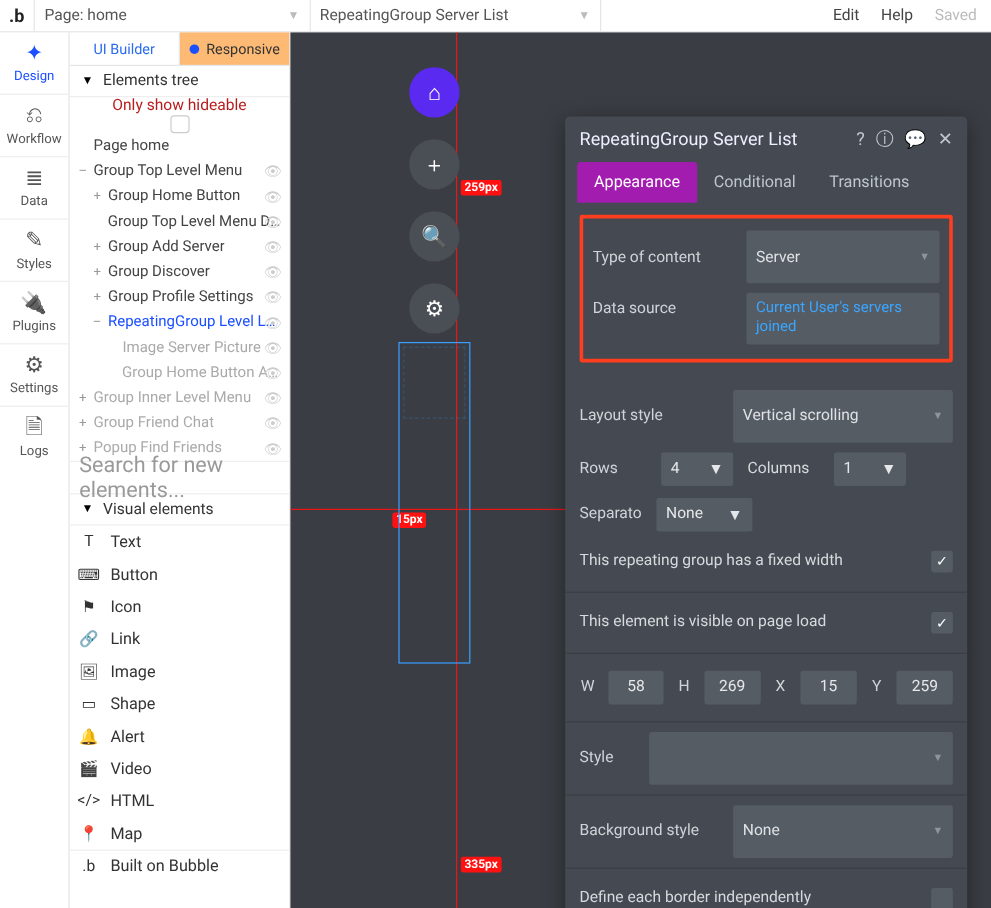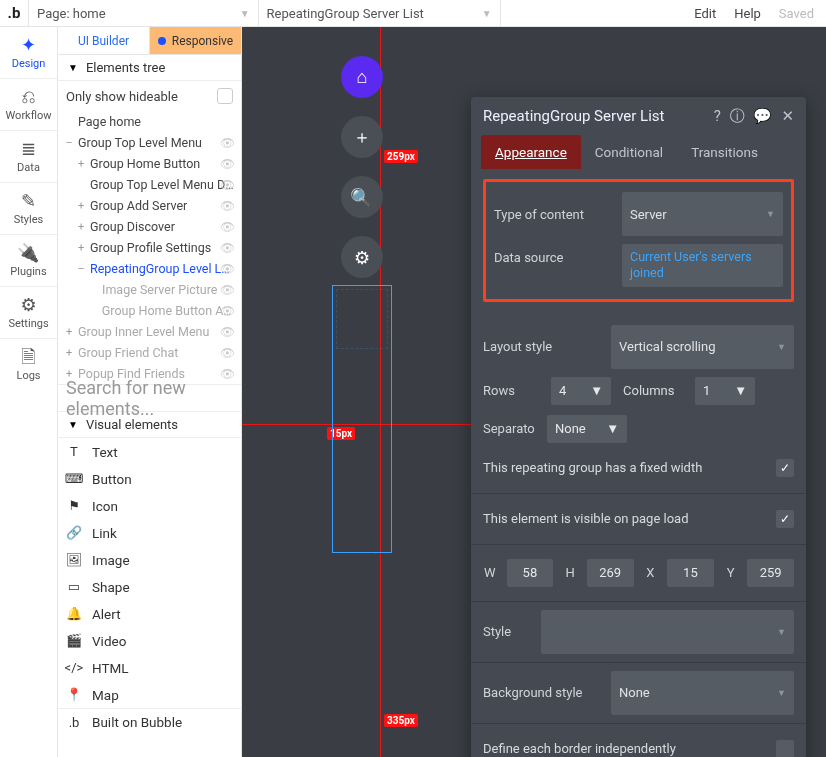--- a/index.html
+++ b/index.html
@@ -25,21 +25,21 @@
 .side-col { width: 184px; display:flex; flex-direction:column; border-right:1px solid #e5e5e5; }
 .side-tabs { height:28px; display:flex; align-items:stretch; }
 .side-tab { flex:1; display:flex; align-items:center; justify-content:center; font-size:12px; color:#2a6bf0; border-bottom:1px solid #e5e5e5; cursor:pointer; gap:6px;}
 .side-tab.active { background:#fdba74; }
 .side-tab-left { border-right:1px solid #e5e5e5; }
 .side-tab-right .dot { width:8px; height:8px; border-radius:50%; background:#1b4fff; display:inline-block; }
 
 .section-header { height:26px; display:flex; align-items:center; padding: 0 10px; gap:8px; font-size:13px; color:#333; border-bottom:1px solid #eee; cursor:pointer;}
 .section-header .chev { font-size:10px; color:#000; }
 
-.hideable { height:30px; display:flex; align-items:center; padding: 0 8px; font-size:13px; color:#404040; justify-content:space-between;}
+.hideable { height:30px; display:flex; align-items:center; padding: 0 8px; font-size:13px; color:#b91c1c; justify-content:space-between;flex-direction:column;}
 .hideable .chk { width:16px; height:16px; border:1px solid #ccc; border-radius:3px; }
 
 .tree { font-size:12.5px; color:#444; overflow:auto; }
 .tree-row { display:flex; align-items:center; height:21px; padding: 0 6px; gap:4px; cursor:pointer; position:relative;}
 .tree-row .eye { position:absolute; right:6px; color:#ccc; font-size:12px;}
 .tree-row .exp { width:10px; color:#999; font-size:11px; display:inline-block; text-align:center;}
 .tree-row .lab { white-space:nowrap; overflow:hidden; text-overflow:ellipsis; }
 .tr-sel { color:#1b4fff; }
 .tr-dim { color:#aaa; }
 
@@ -62,21 +62,21 @@
 .dim-tag { position:absolute; background:#f11; color:#fff; font-size:10px; font-weight:700; padding:1px 3px; border-radius:2px; }
 
 .panel { position:absolute; right:20px; top:70px; width:335px; background:#454a52; border-radius:4px; color:#d7dadd; font-size:13px; box-shadow:0 4px 18px rgba(0,0,0,.4); padding-bottom:10px; }
 .panel-head { display:flex; align-items:center; height:38px; padding: 0 12px; }
 .panel-title { font-size:15px; color:#eef; }
 .panel-icons { margin-left:auto; display:flex; gap:9px; color:#bfc5cc; font-size:15px;}
 .panel-icons span { cursor:pointer; }
 
 .panel-tabs { display:flex; gap:0; padding: 0 10px; }
 .ptab { padding: 9px 14px; color:#bfc5cc; font-size:13.5px; cursor:pointer; border-radius:3px 3px 0 0;}
-.ptab.active { background:#7f1d1d; color:#fff;text-decoration:underline; }
+.ptab.active { background:#a21caf; color:#fff; }
 
 .panel-body { padding: 10px 12px 0 12px; }
 .redbox { border:3px solid #ff3d1f; border-radius:2px; padding:10px 8px 12px 8px; margin-bottom:23px;}
 .prow { display:flex; align-items:center; min-height:32px; gap:8px; }
 .prow .plab { width:120px; color:#d0d4d8; font-size:13px; }
 .prow .pctrl { flex:1; }
 .sel { background:#565c64; height:44px; border-radius:2px; display:flex; align-items:center; padding:0 8px; color:#dfe2e5; font-size:13px; justify-content:space-between;}
 .sel .car { color:#8d949c; font-size:9px; }
 .linkval { background:#565c64; min-height:28px; border-radius:2px; display:flex; align-items:center; padding:5px 8px; color:#3aa6ff; font-size:12.5px; line-height:1.3;}
 .numbox { background:#565c64; height:28px; width:48px; border-radius:2px; display:flex; align-items:center; justify-content:center; color:#e5e7ea; font-size:13px;}

